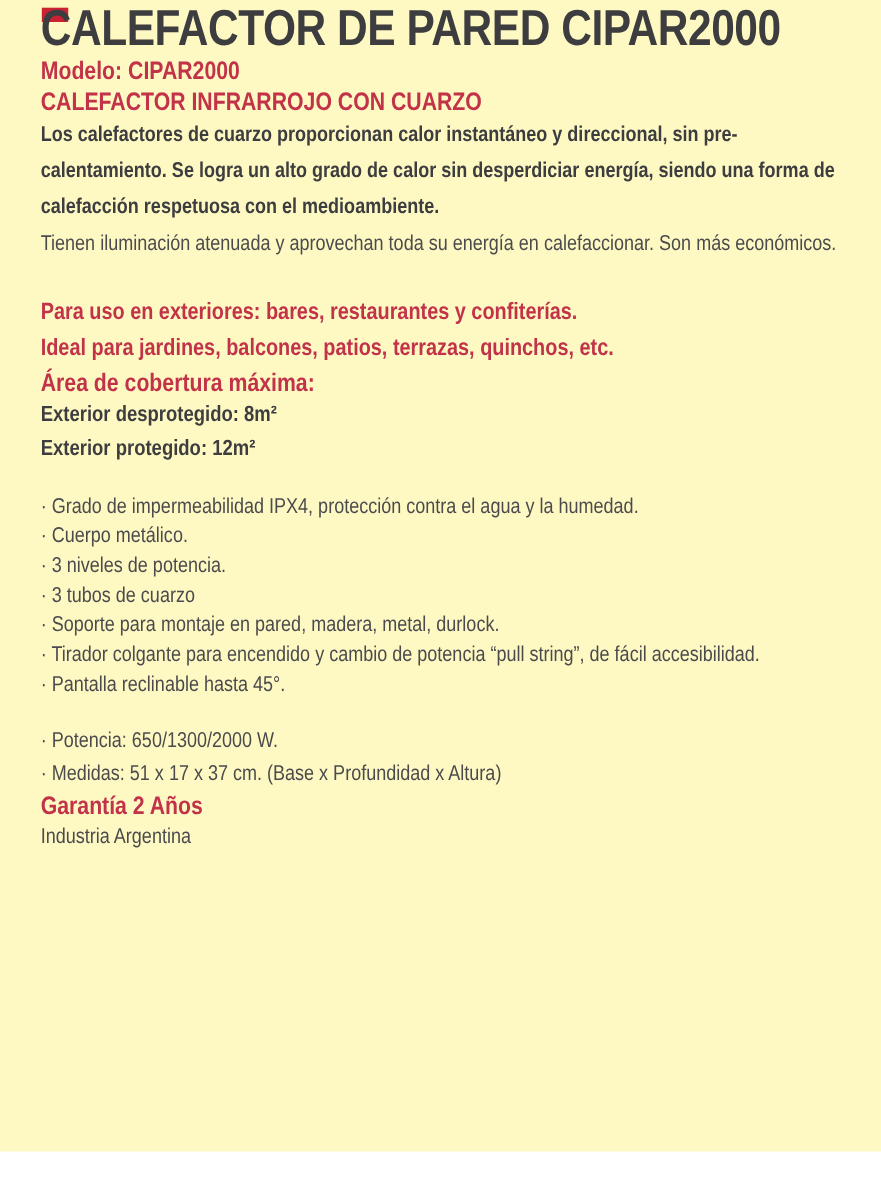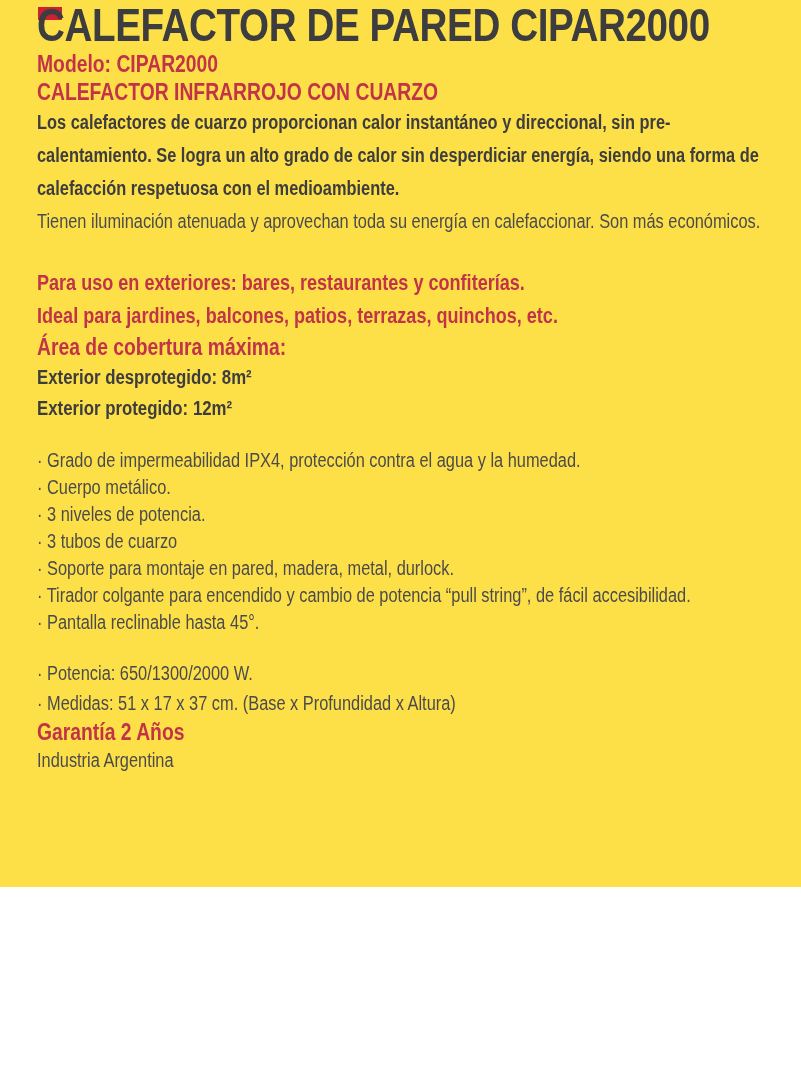--- a/index.html
+++ b/index.html
@@ -3,22 +3,22 @@
 <meta charset="utf-8">
 <style>
   html, body {
     margin: 0;
     padding: 0;
     background: #ffffff;
   }
   .page {
     position: relative;
     width: 801px;
-    height: 887px;
-    background: #fde047;
+    height: 1047px;
+    background: #fef9c3;
     overflow: hidden;
     font-family: "Liberation Sans", sans-serif;
   }
   .red-mark {
     position: absolute;
     left: 38px;
     top: 7px;
     width: 24px;
     height: 13px;
     background: #cb2233;

